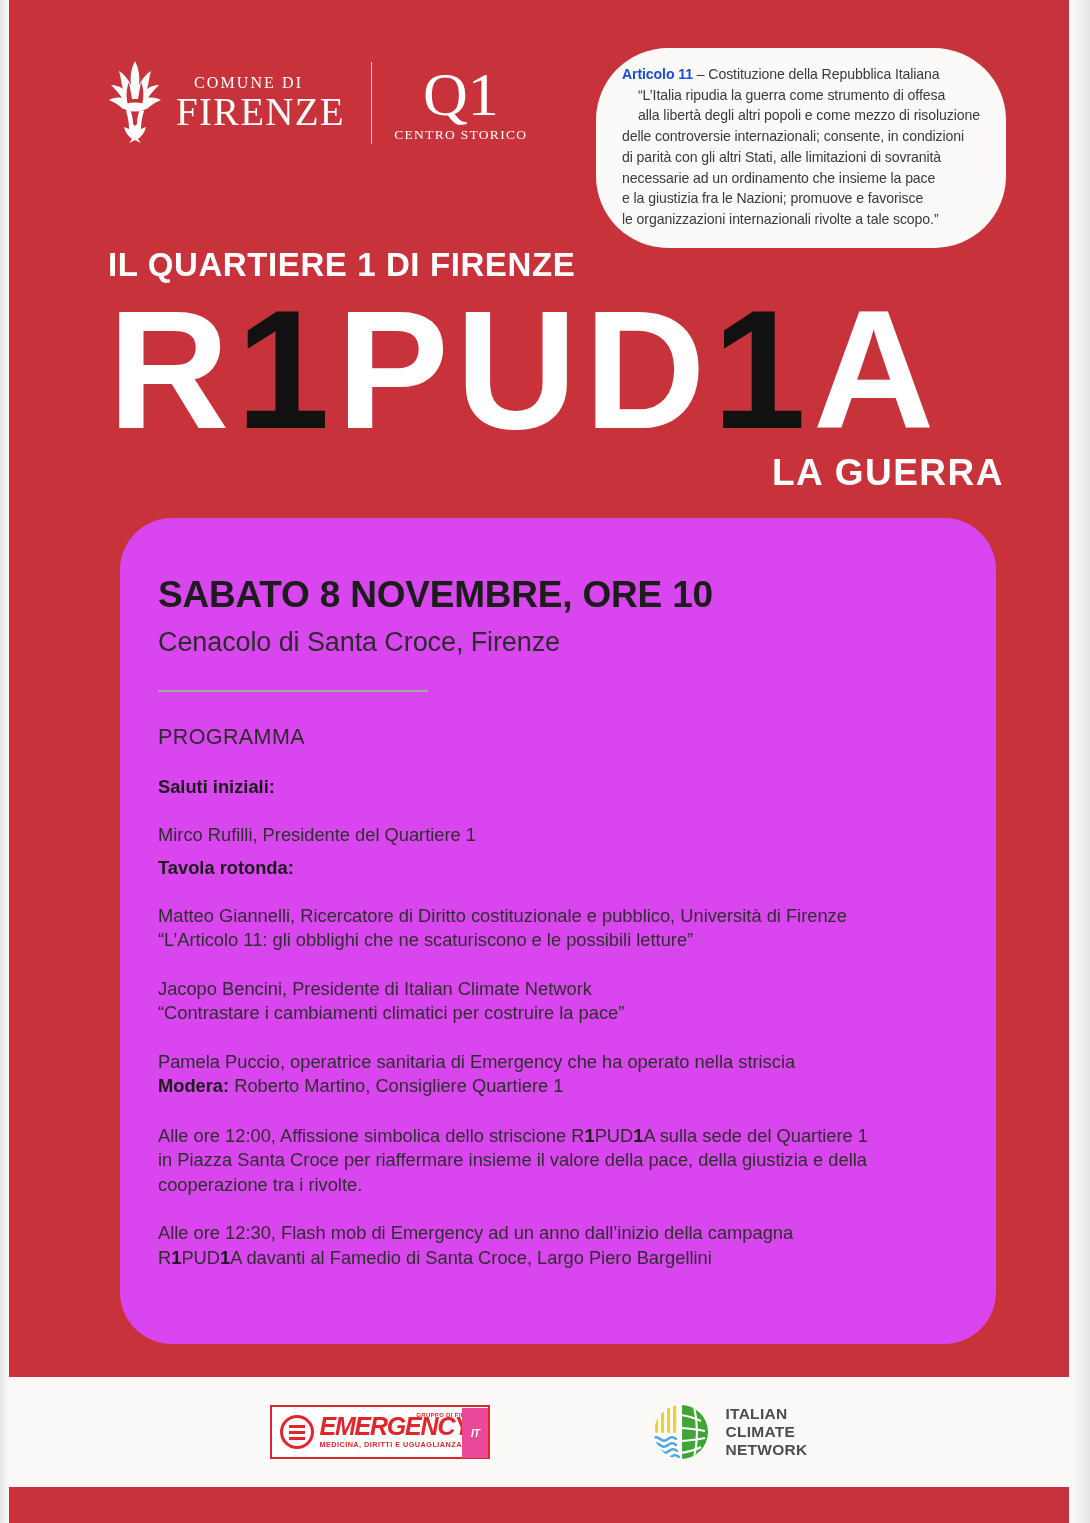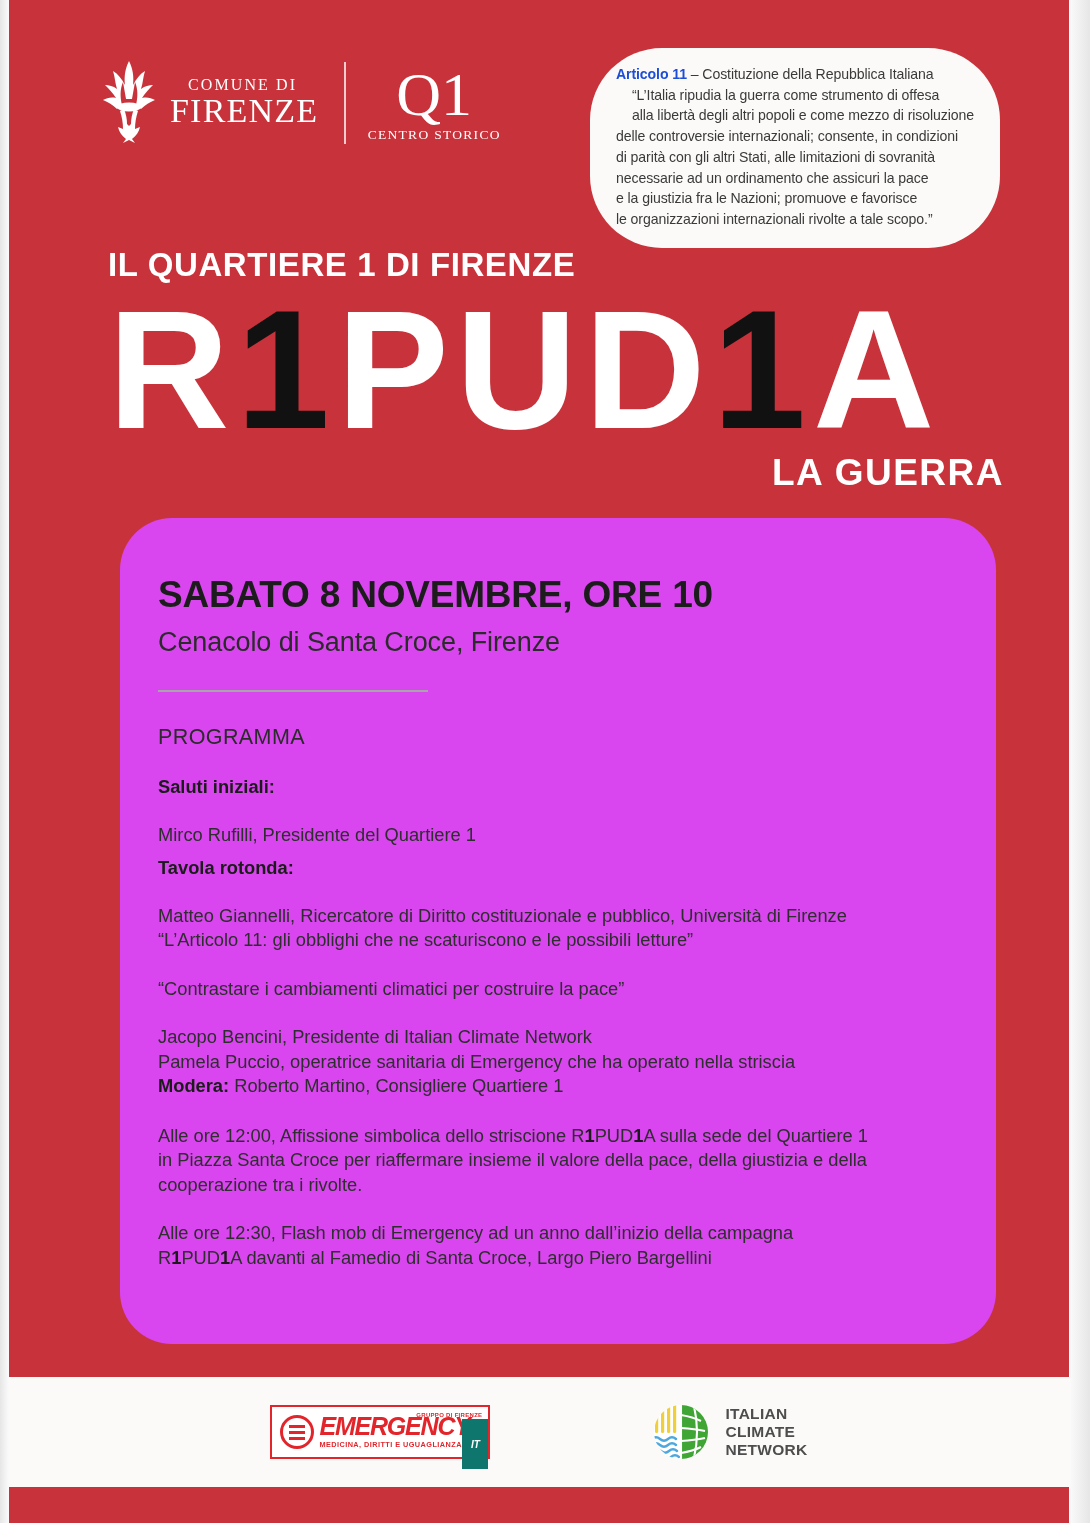--- a/index.html
+++ b/index.html
@@ -37,21 +37,21 @@
     height: 1523px;
     background: linear-gradient(to right, #e6e6e6, #fbfbfb);
   }
   .edge-left  { left: 0; }
   .edge-right { left: 1069px; width: 21px;
                 background: linear-gradient(to left, #e6e6e6, #fbfbfb); }
 
   
   .header {
     position: absolute;
-    left: 4px; top: 0;
+    left: 10px; top: 0;
     width: 1060px;
     height: 225px;
   }
 
   .logo-block {
     position: absolute;
     left: 85px;
     top: 55px;
     display: flex;
     align-items: center;
@@ -66,21 +66,21 @@
     line-height: 1;
   }
   .comune-small {
     font-size: 16px;
     letter-spacing: 2.1px;
     font-family: "Liberation Serif", serif;
     display: block;
     margin-left: 18px;
   }
   .comune-big {
-    font-size: 34px;
+    font-size: 39px;
     letter-spacing: 1.2px;
     font-family: "Liberation Serif", serif;
     display: block;
     margin-top: 1px;
   }
 
   .logo-divider {
     width: 1.5px;
     height: 82px;
     background: rgba(255,255,255,.75);
@@ -248,22 +248,22 @@
   }
   .em-tag {
     font-size: 7.3px; font-weight: bold; color: #e2252b;
     letter-spacing: .45px; margin-top: 1px;
   }
   .em-gruppo {
     position: absolute; right: 6px; top: -3px;
     font-size: 6px; font-weight: bold; color: #e2252b; letter-spacing: .3px;
   }
   .em-it {
-    position: absolute; right: 0; top: 12px; height: 100%; width: 26px;
-    background: #0f766e; color: #ffffff; font-size: 10px; font-style: italic;
+    position: absolute; right: 0; top: 1px; height: 100%; width: 26px;
+    background: #ec4899; color: #ffffff; font-size: 10px; font-style: italic;
     font-weight: bold; display: flex; align-items: center; justify-content: center;
   }
 
   .icn-logo { display: flex; align-items: center; gap: 13px; }
   .icn-text {
     font-size: 15.5px; font-weight: bold; color: #4d4d4d;
     line-height: 1.18; letter-spacing: .3px;
   }
 
   .footer-rule-top {
@@ -311,21 +311,21 @@
       </div>
 
       <div class="art11">
         <div>
           <b>Articolo 11</b><span> – </span><span>Costituzione della Repubblica Italiana</span>
         </div>
         <div class="l-ind1">“L’Italia ripudia la guerra come strumento di offesa</div>
         <div class="l-ind1">alla libertà degli altri popoli e come mezzo di risoluzione</div>
         <div>delle controversie internazionali; consente, in condizioni</div>
         <div>di parità con gli altri Stati, alle limitazioni di sovranità</div>
-        <div>necessarie ad un ordinamento che assicuri la pace</div>
+        <div>necessarie ad un ordinamento che insieme la pace</div>
         <div>e la giustizia fra le Nazioni; promuove e favorisce</div>
         <div>le organizzazioni internazionali rivolte a tale scopo.”</div>
       </div>
     </div>
 
     <div class="kicker">IL QUARTIERE 1 DI FIRENZE</div>
 
     <div class="bigtitle"><span>R</span><span class="one">1</span><span>PUD</span><span class="one">1</span><span>A</span></div>
 
     <div class="laguerra">LA GUERRA</div>
@@ -337,22 +337,22 @@
 
       <div class="programma">PROGRAMMA</div>
 
       <div class="lbl sp-c">Saluti iniziali:</div>
       <div class="blk sp-b">Mirco Rufilli, Presidente del Quartiere 1</div>
       <div class="lbl sp-c">Tavola rotonda:</div>
 
       <div class="blk">Matteo Giannelli, Ricercatore di Diritto costituzionale e pubblico, Università di Firenze</div>
       <div class="blk sp-a">“L’Articolo 11: gli obblighi che ne scaturiscono e le possibili letture”</div>
 
+      <div class="blk">Jacopo Bencini, Presidente di Italian Climate Network</div>
       <div class="blk sp-a">“Contrastare i cambiamenti climatici per costruire la pace”</div>
-      <div class="blk">Jacopo Bencini, Presidente di Italian Climate Network</div>
 
       <div class="blk">Pamela Puccio, operatrice sanitaria di Emergency che ha operato nella striscia</div>
 
       <div class="blk sp-c"><b>Modera:</b><span> Roberto Martino, Consigliere Quartiere 1</span></div>
 
       <div class="blk"><span>Alle ore 12:00, Affissione simbolica dello striscione R</span><b>1</b><span>PUD</span><b>1</b><span>A sulla sede del Quartiere 1</span></div>
       <div class="blk">in Piazza Santa Croce per riaffermare insieme il valore della pace, della giustizia e della</div>
       <div class="blk sp-a">cooperazione tra i rivolte.</div>
 
       <div class="blk">Alle ore 12:30, Flash mob di Emergency ad un anno dall’inizio della campagna</div>

